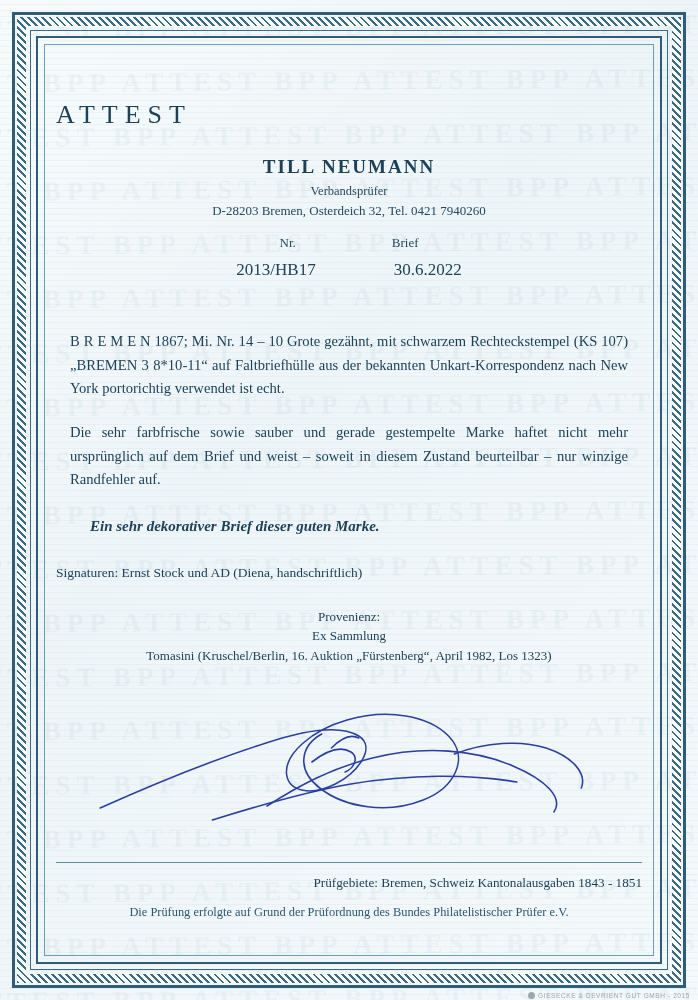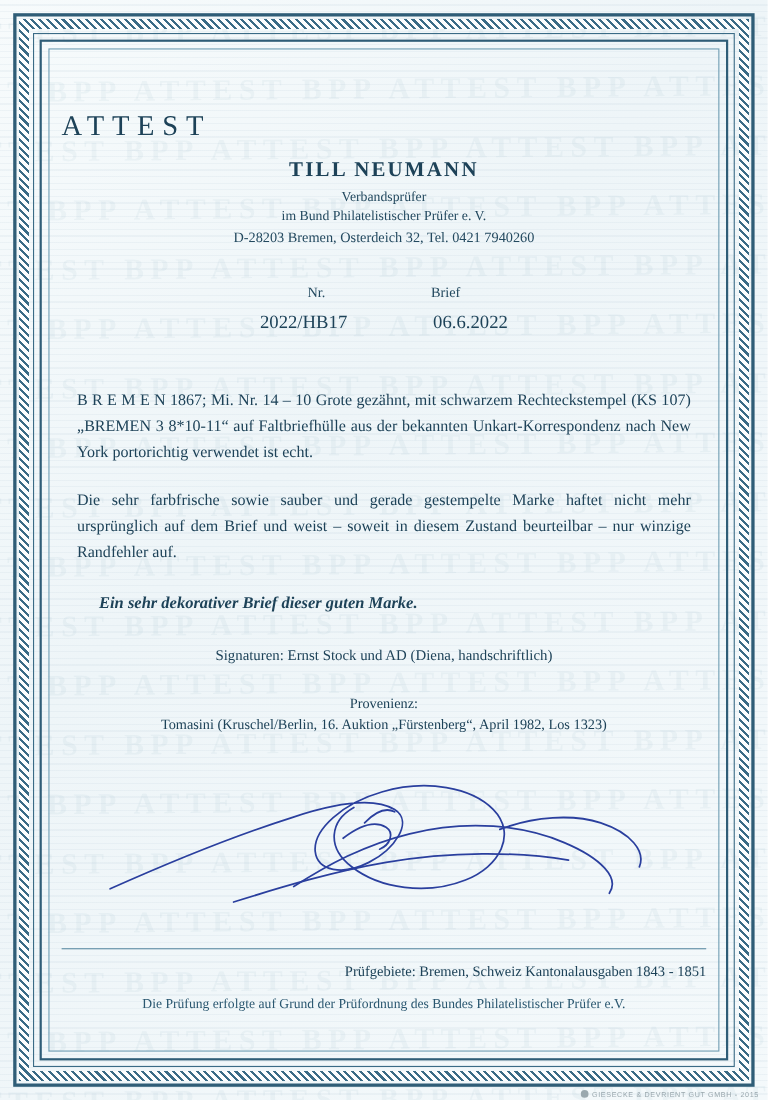--- a/index.html
+++ b/index.html
@@ -99,21 +99,21 @@
     letter-spacing: 7px;
     color: #1d4258;
     margin-top: 42px;
     font-family: "Liberation Serif", serif;
   }
   .expert-name {
     text-align: center;
     font-size: 19px;
     font-weight: bold;
     letter-spacing: 2px;
-    margin-top: 14px;
+    margin-top: 26px;
     color: #1d4258;
   }
   .expert-role {
     text-align: center;
     font-size: 12.5px;
     margin-top: 6px;
     color: #23495f;
   }
   .expert-assoc {
     text-align: center;
@@ -125,21 +125,21 @@
     text-align: center;
     font-size: 13px;
     margin-top: 4px;
     color: #23495f;
   }
 
   .meta-row {
     display: flex;
     justify-content: center;
     gap: 96px;
-    margin-top: 34px;
+    margin-top: 16px;
     font-size: 13px;
     color: #23495f;
   }
   .meta-label { text-align: center; }
   .meta-values {
     display: flex;
     justify-content: center;
     gap: 78px;
     margin-top: 9px;
     font-size: 17px;
@@ -159,21 +159,20 @@
   .highlight {
     margin: 26px 0 0 0;
     padding-left: 34px;
     font-size: 15px;
     font-style: italic;
     font-weight: bold;
     color: #1d4258;
   }
 
   .signatures {
-    text-align: center;
     font-size: 13.5px;
     margin-top: 30px;
     color: #1d4258;
   }
 
   .provenance {
     text-align: center;
     margin-top: 26px;
     font-size: 13px;
     line-height: 1.5;
@@ -263,43 +262,43 @@
   <div class="frame-guilloche"></div>
   <div class="frame-inner"></div>
   <div class="frame-inner2"></div>
   <div class="frame-hairline"></div>
 
   <div class="content">
 
     <div class="title">ATTEST</div>
     <div class="expert-name">TILL NEUMANN</div>
     <div class="expert-role">Verbandsprüfer</div>
-    <div class="expert-assoc">im Bund Philatelistischer Prüfer e. V.</div>
     <div class="expert-address">D-28203 Bremen, Osterdeich 32, Tel. 0421 7940260</div>
 
     <div class="meta-row">
       <div class="meta-label">Nr.</div>
       <div class="meta-label">Brief</div>
     </div>
     <div class="meta-values">
-      <div>2022/HB17</div>
-      <div>06.6.2022</div>
+      <div>2013/HB17</div>
+      <div>30.6.2022</div>
     </div>
 
     <div class="body-text">
       <p>B R E M E N  1867; Mi. Nr. 14 – 10 Grote gezähnt, mit schwarzem Rechteckstempel (KS 107) „BREMEN 3 8*10-11“ auf Faltbriefhülle aus der bekannten Unkart-Korrespondenz nach New York portorichtig verwendet ist echt.</p>
       <p>Die sehr farbfrische sowie sauber und gerade gestempelte Marke haftet nicht mehr ursprünglich auf dem Brief und weist – soweit in diesem Zustand beurteilbar – nur winzige Randfehler auf.</p>
     </div>
 
     <div class="highlight">Ein sehr dekorativer Brief dieser guten Marke.</div>
 
     <div class="signatures">Signaturen: Ernst Stock und AD (Diena, handschriftlich)</div>
 
     <div class="provenance">
       <div>Provenienz:</div>
+      <div>Ex Sammlung</div>
       <div>Tomasini (Kruschel/Berlin, 16. Auktion „Fürstenberg“, April 1982, Los 1323)</div>
     </div>
 
     <div class="signature-area">
       <svg viewBox="0 0 580 180" preserveAspectRatio="none" aria-hidden="true">
         <g fill="none" stroke="#2a3f9e" stroke-width="1.6" stroke-linecap="round">
           <path d="M35 120 C 90 96, 150 72, 205 55 C 245 42, 280 36, 300 48 C 318 59, 300 84, 276 96 C 252 108, 228 104, 226 86 C 224 66, 252 42, 288 32 C 330 20, 372 28, 392 48 C 414 70, 398 100, 366 112 C 330 126, 286 120, 260 100 C 236 82, 240 58, 262 46"></path>
           <path d="M206 118 C 238 98, 272 80, 314 70 C 368 57, 420 62, 458 78 C 492 92, 510 110, 500 124"></path>
           <path d="M150 132 C 196 118, 244 104, 292 96 C 352 86, 414 86, 462 94"></path>
           <path d="M252 74 C 268 62, 282 58, 292 64 C 300 69, 296 80, 286 84"></path>

